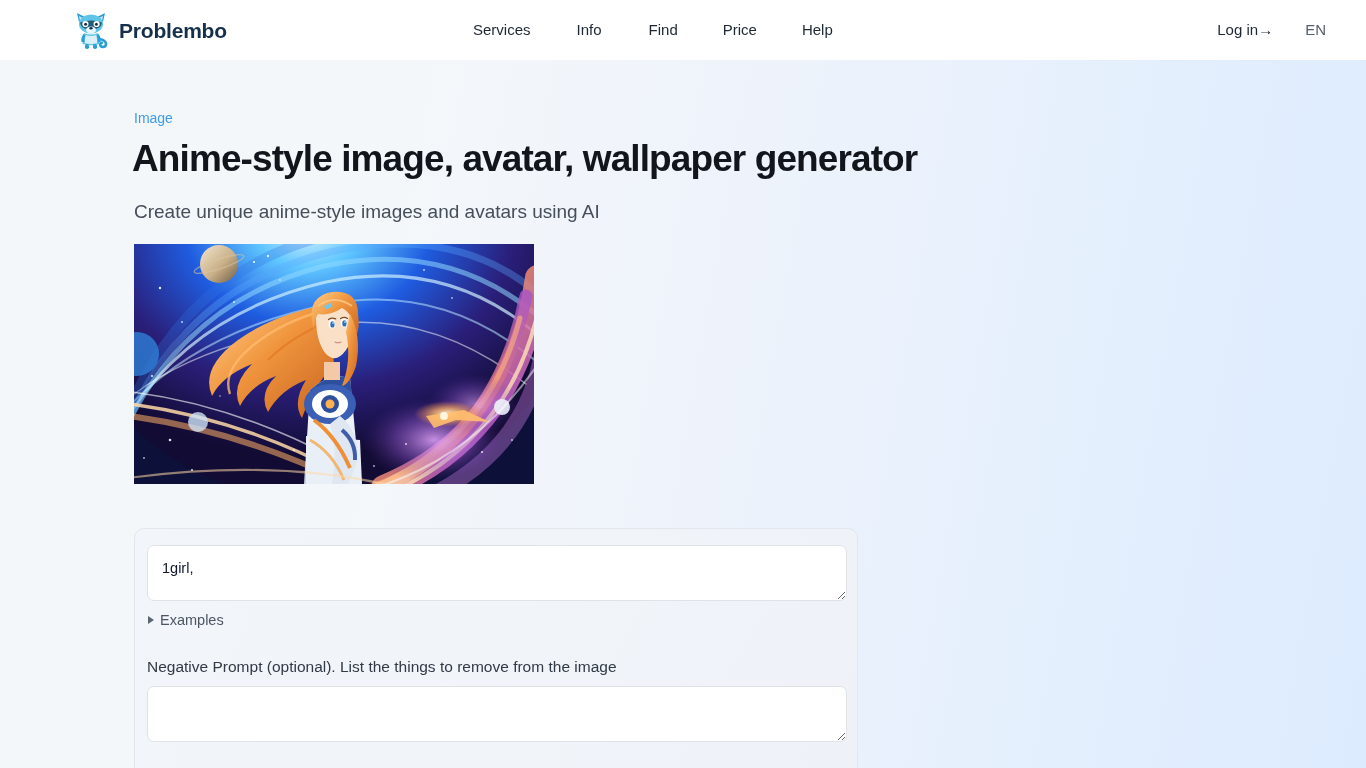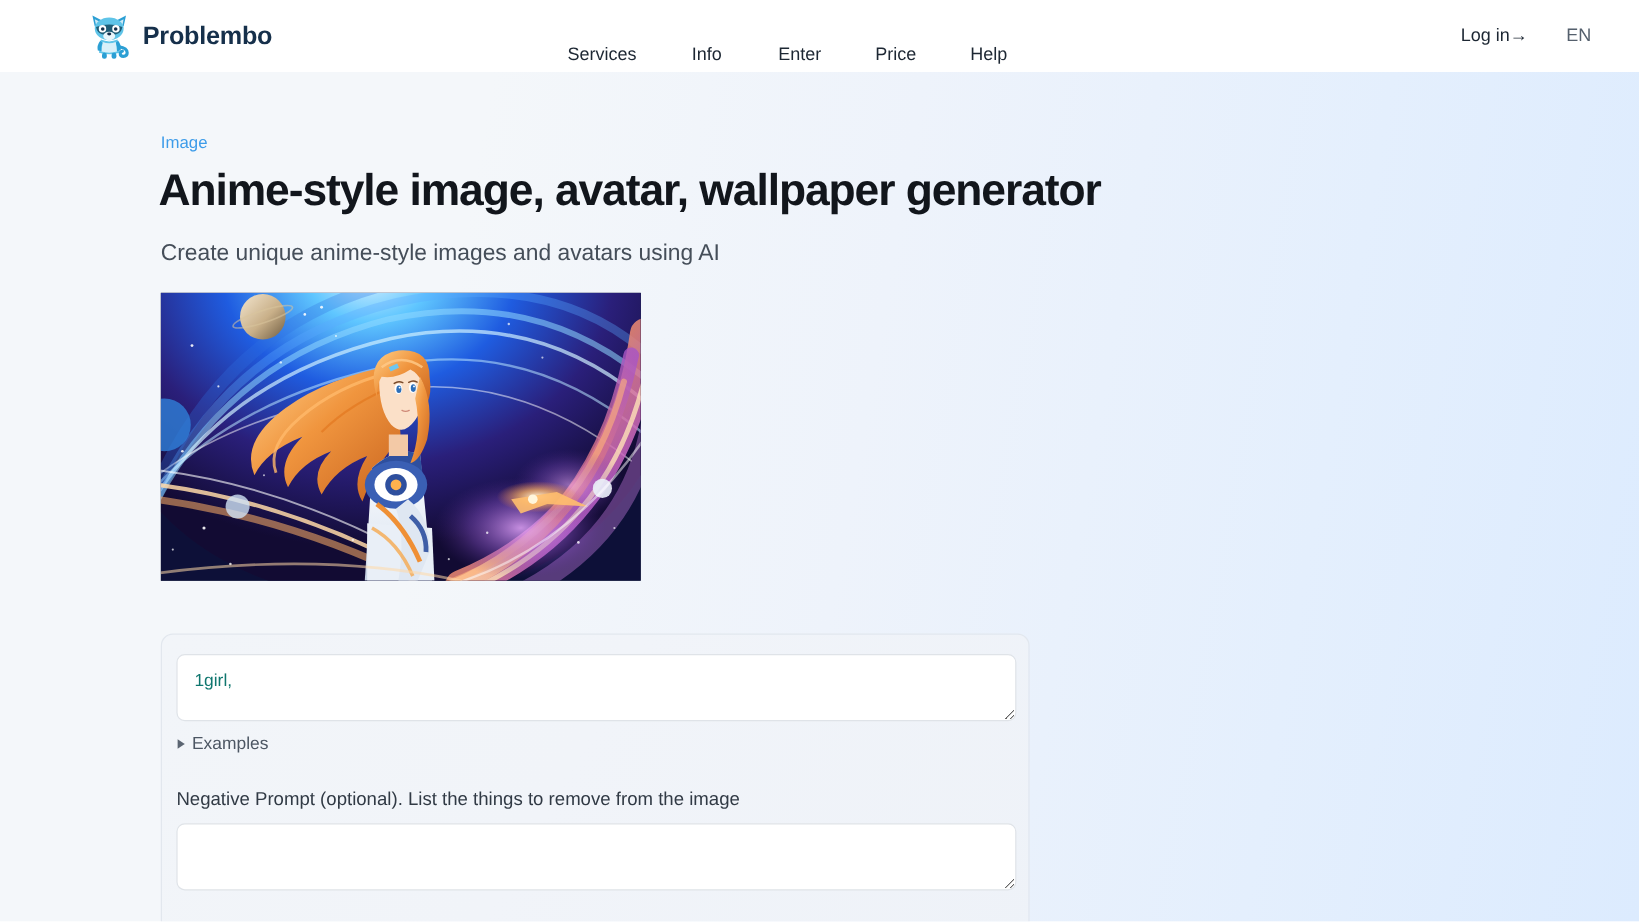--- a/index.html
+++ b/index.html
@@ -59,21 +59,21 @@
     font-size: 21px;
     font-weight: 700;
     color: #16304b;
     letter-spacing: -0.2px;
     line-height: 1;
   }
 
   .main-nav {
     position: absolute;
     left: 473px;
-    top: 35px;
+    top: 19px;
     display: flex;
     align-items: center;
   }
   .nav-link {
     font-size: 15px;
     color: #1d2733;
     text-decoration: none;
     cursor: pointer;
     line-height: 22px;
     display: inline-block;
@@ -191,21 +191,21 @@
   }
 
   .ta {
     display: block;
     width: 700px;
     background: #ffffff;
     border: 1px solid #dfe3e8;
     border-radius: 7px;
     font-family: "Liberation Sans", sans-serif;
     font-size: 14.5px;
-    color: #0f766e;
+    color: #0f172a;
     padding: 12px 14px;
     line-height: 20px;
     resize: vertical;
     outline: none;
   }
   .ta-prompt { height: 56px; }
   .ta-negative { height: 56px; }
 
   .examples-toggle {
     display: flex;
@@ -270,21 +270,21 @@
           <rect x="13" y="35" width="4" height="5" rx="1.8" fill="#2b9fd4"></rect>
           <rect x="21" y="35" width="4" height="5" rx="1.8" fill="#2b9fd4"></rect>
         </svg>
       </span>
       <span class="brand-name">Problembo</span>
     </a>
 
     <nav class="main-nav">
       <a class="nav-link nav-gap-1" href="#">Services</a>
       <a class="nav-link nav-gap-2" href="#">Info</a>
-      <a class="nav-link nav-gap-3" href="#">Enter</a>
+      <a class="nav-link nav-gap-3" href="#">Find</a>
       <a class="nav-link nav-gap-4" href="#">Price</a>
       <a class="nav-link" href="#">Help</a>
     </nav>
 
     <div class="header-right">
       <a class="login-link" href="#">Log in→</a>
       <a class="lang-switch" href="#">EN</a>
     </div>
   </div>
 

